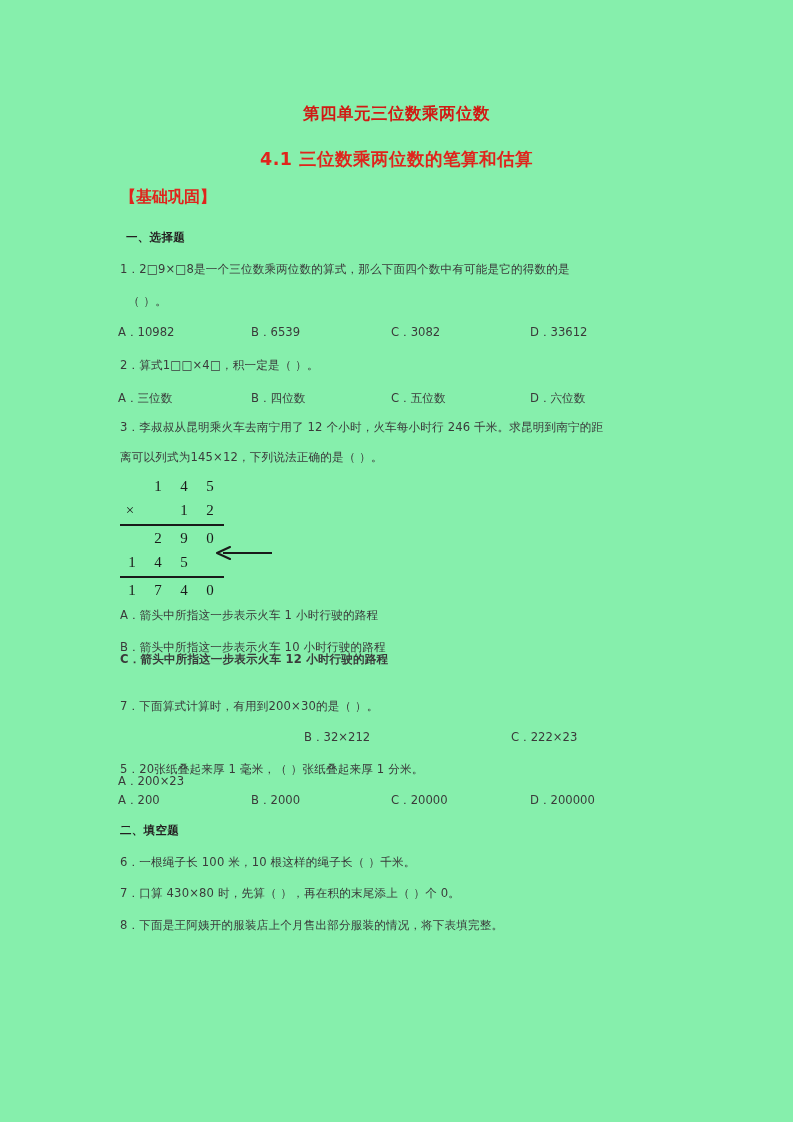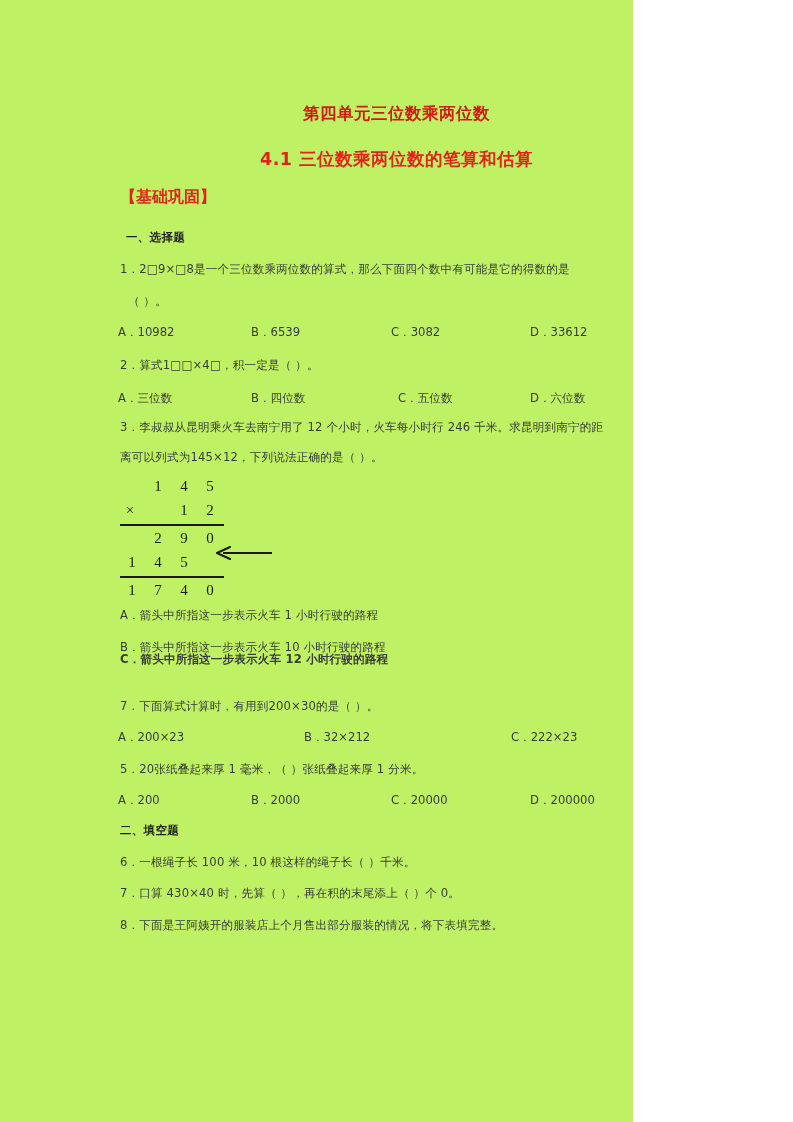--- a/index.html
+++ b/index.html
@@ -11,23 +11,23 @@
     width: 793px;
     height: 1122px;
     position: relative;
     font-family: "Liberation Serif", "DejaVu Serif", serif;
     color: #231f20;
     overflow: hidden;
   }
   .page {
     position: absolute;
     left: 0; top: 0;
-    width: 633px;
+    width: 793px;
     height: 1122px;
-    background: #bef264;
+    background: #86efac;
   }
 
   
   .title-main {
     position: absolute;
     left: 0; top: 103px;
     width: 793px;
     text-align: center;
     font-family: "DejaVu Sans", "Liberation Sans", sans-serif;
     font-weight: bold;
@@ -153,21 +153,21 @@
     <span class="opt" style="left:0px;">A．10982</span>
     <span class="opt" style="left:133px;">B．6539</span>
     <span class="opt" style="left:273px;">C．3082</span>
     <span class="opt" style="left:412px;">D．33612</span>
   </div>
 
   <div class="qline" style="left:120px; top:358px;">2．算式1□□×4□，积一定是（        ）。</div>
   <div class="opts" style="top:391px;text-align:right;">
     <span class="opt" style="left:0px;">A．三位数</span>
     <span class="opt" style="left:133px;">B．四位数</span>
-    <span class="opt" style="left:273px;margin-left:7px;">C．五位数</span>
+    <span class="opt" style="left:273px;">C．五位数</span>
     <span class="opt" style="left:412px;">D．六位数</span>
   </div>
 
   <div class="qline" style="left:120px; top:420px;">3．李叔叔从昆明乘火车去南宁用了 12 个小时，火车每小时行 246 千米。求昆明到南宁的距</div>
   <div class="qline" style="left:120px; top:450px;">离可以列式为145×12，下列说法正确的是（        ）。</div>
 
   <div class="vmult">
 
     <div class="vrow" style="left:0; top:0; width:110px;">
       <span class="digit" style="left:32px;">1</span>
@@ -210,32 +210,32 @@
       <span class="digit" style="left:84px;">0</span>
     </div>
   </div>
 
   <div class="qline" style="left:120px; top:608px;">A．箭头中所指这一步表示火车 1 小时行驶的路程</div>
   <div class="qline" style="left:120px; top:640px;">B．箭头中所指这一步表示火车 10 小时行驶的路程</div>
   <div class="qline" style="left:120px; top:652px;font-weight:bold;">C．箭头中所指这一步表示火车 12 小时行驶的路程</div>
 
   <div class="qline" style="left:120px; top:699px;">7．下面算式计算时，有用到200×30的是（        ）。</div>
   <div class="opts" style="top:730px;">
-    <span class="opt" style="left:0px;">A．200×23</span>
+    <span class="opt" style="left:0px;margin-top:44px;">A．200×23</span>
     <span class="opt" style="left:186px;">B．32×212</span>
     <span class="opt" style="left:393px;">C．222×23</span>
   </div>
 
   <div class="qline" style="left:120px; top:762px;">5．20张纸叠起来厚 1 毫米，（        ）张纸叠起来厚 1 分米。</div>
   <div class="opts" style="top:793px;text-align:center;">
     <span class="opt" style="left:0px;">A．200</span>
     <span class="opt" style="left:133px;">B．2000</span>
     <span class="opt" style="left:273px;">C．20000</span>
     <span class="opt" style="left:412px;">D．200000</span>
   </div>
 
   <div class="subhead" style="left:120px; top:823px;">二、填空题</div>
 
   <div class="qline" style="left:120px; top:855px;">6．一根绳子长 100 米，10 根这样的绳子长（            ）千米。</div>
-  <div class="qline" style="left:120px; top:886px;">7．口算 430×40 时，先算（                ），再在积的末尾添上（            ）个 0。</div>
+  <div class="qline" style="left:120px; top:886px;">7．口算 430×80 时，先算（                ），再在积的末尾添上（            ）个 0。</div>
   <div class="qline" style="left:120px; top:918px;">8．下面是王阿姨开的服装店上个月售出部分服装的情况，将下表填完整。</div>
 
 </div>
 
 </body></html>

